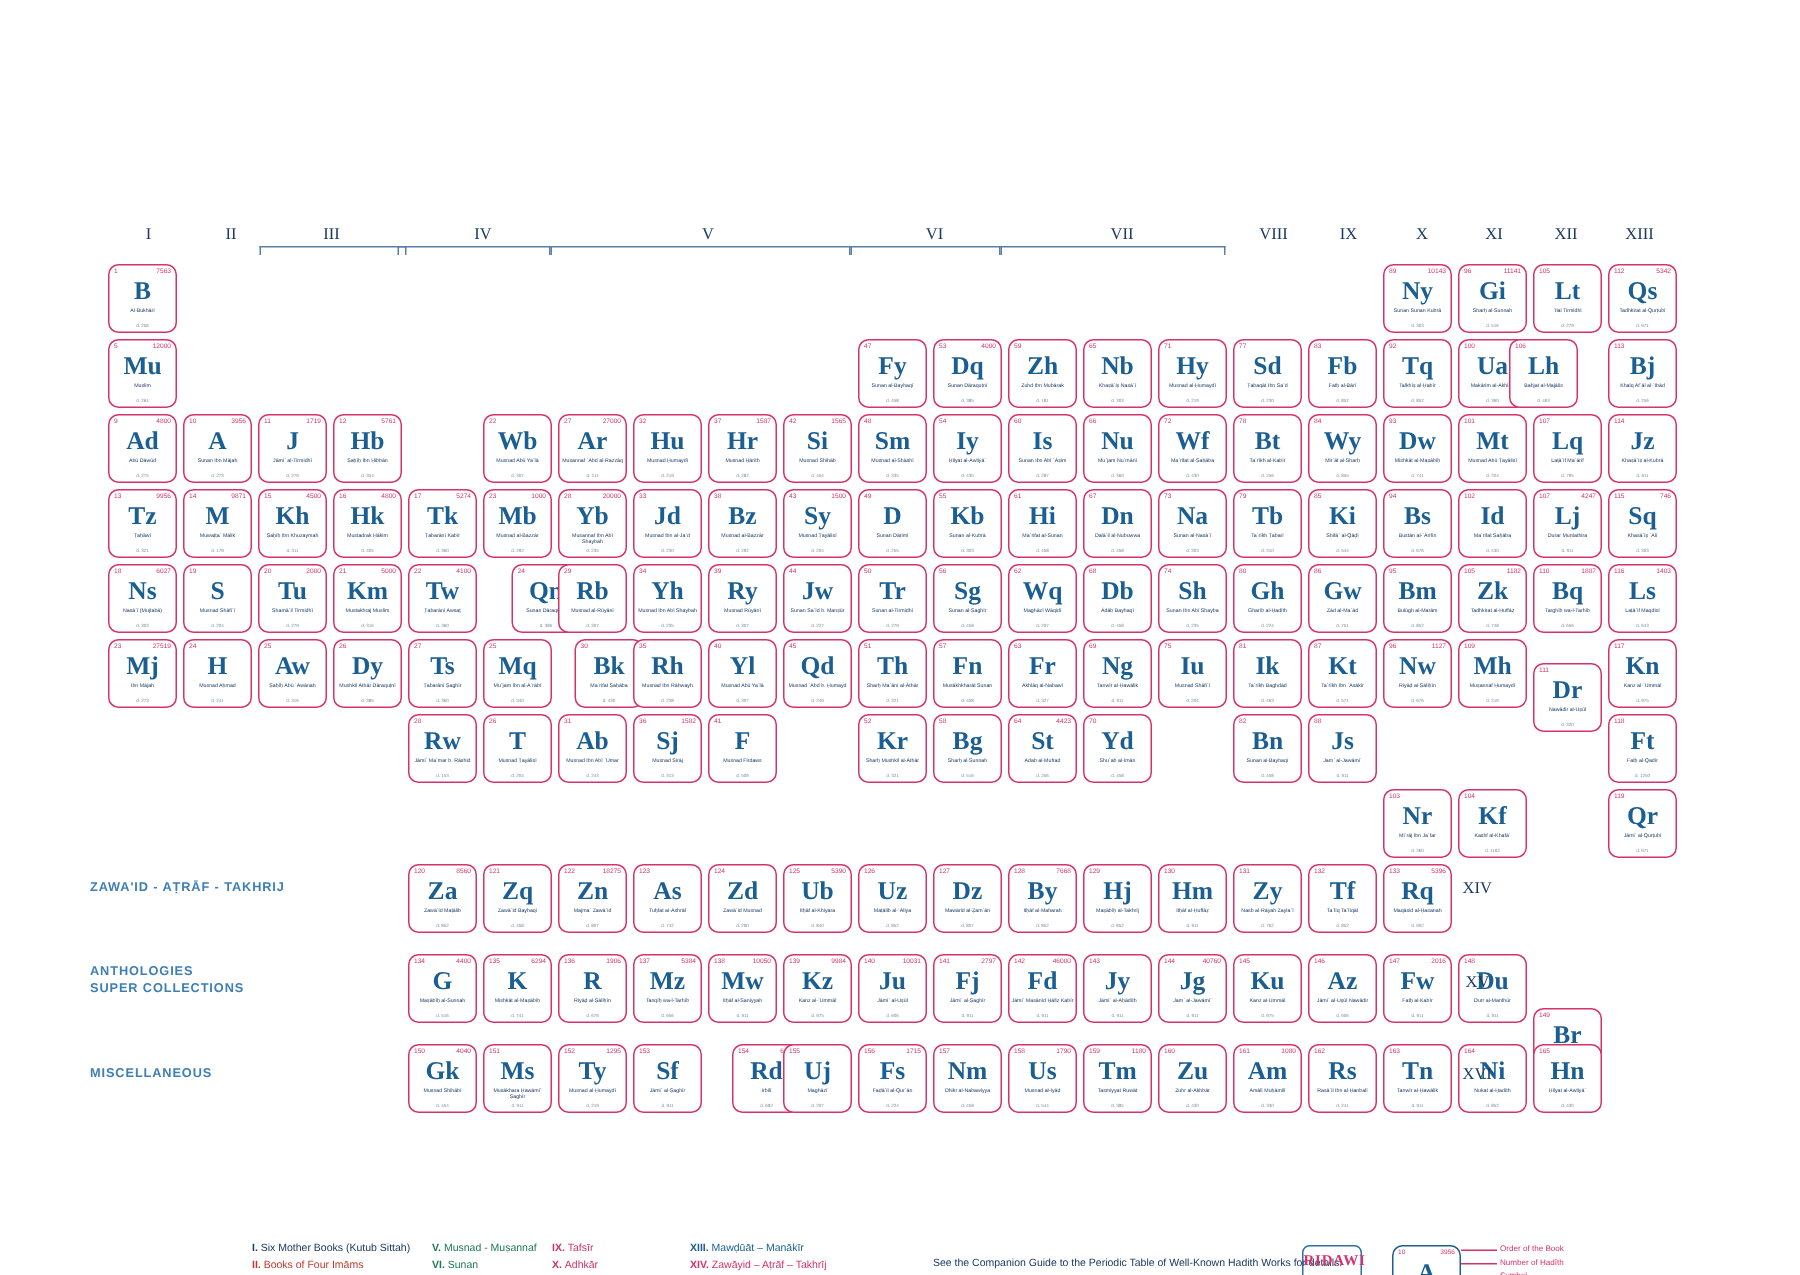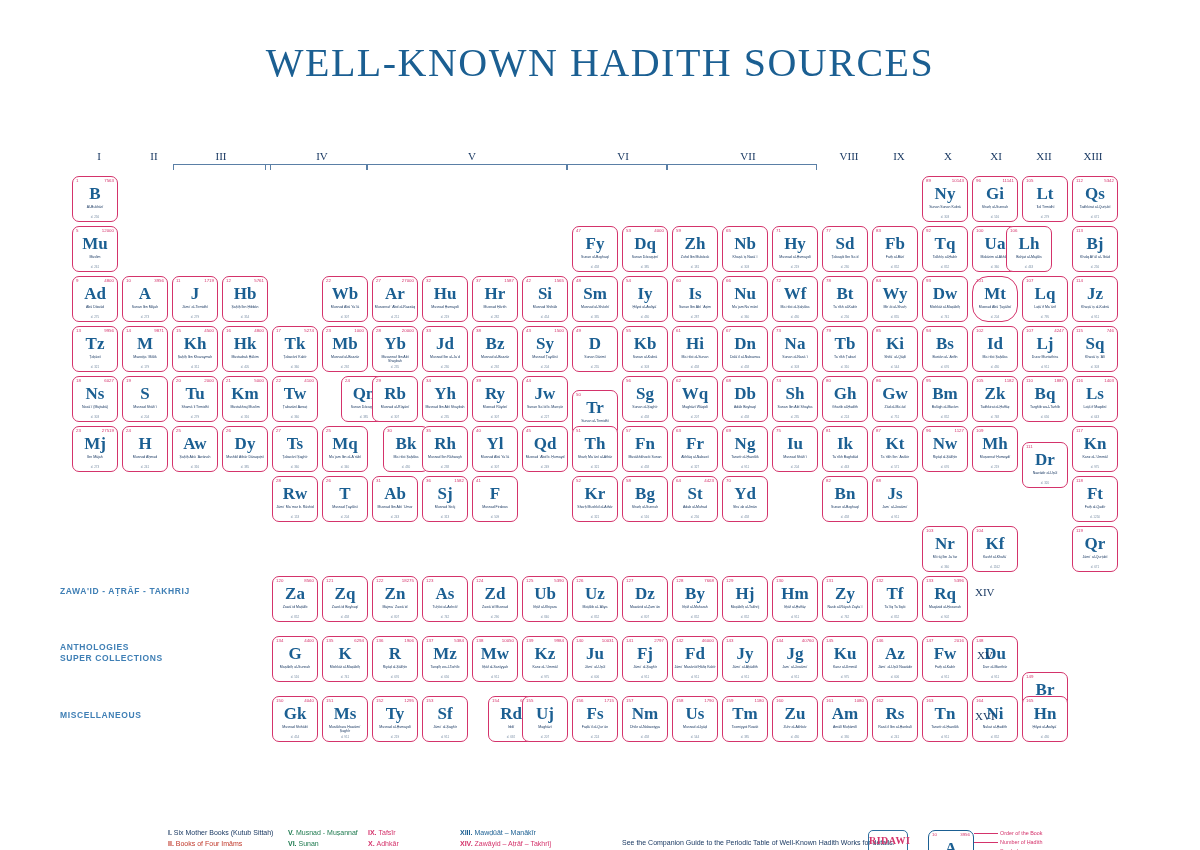--- a/index.html
+++ b/index.html
@@ -156,21 +156,20 @@
     position:absolute;
     font-size:5.4px;
     color:#d4336b;
     white-space:nowrap;
   }
 </style>
 </head>
 <body>
 
 <div id="title-block">
-  <div id="title-main">WELL-KNOWN HADITH SOURCES</div>
 </div>
 
 <div id="group-row">
     <div class="grp" style="left: 90px; width: 18px;">I</div>
     <div class="grp" style="left: 145px; width: 18px;">II</div>
     <div class="grp" style="left: 212px; width: 18px;">III</div>
     <div class="grp-rule" style="left: 173px; width: 96px;"></div>
     <div class="grp" style="left: 313px; width: 18px;">IV</div>
     <div class="grp-rule" style="left: 265px; width: 100px;"></div>
     <div class="grp" style="left: 463px; width: 18px;">V</div>
@@ -608,21 +607,21 @@
       <div class="nm">Dalāʾil al-Nubuwwa</div>
       <div class="au">d. 458</div>
     </div>
     <div class="cell" style="left: 772px; top: 158px;">
       <div class="num">73</div>
       <div class="cnt"></div>
       <div class="sym">Na</div>
       <div class="nm">Sunan al-Nasāʾī</div>
       <div class="au">d. 303</div>
     </div>
-    <div class="cell" style="left: 572px; top: 208px; margin-top: 14px;">
+    <div class="cell" style="left: 572px; top: 208px;">
       <div class="num">50</div>
       <div class="cnt"></div>
       <div class="sym">Tr</div>
       <div class="nm">Sunan al-Tirmidhī</div>
       <div class="au">d. 279</div>
     </div>
     <div class="cell" style="left: 622px; top: 208px;">
       <div class="num">56</div>
       <div class="cnt"></div>
       <div class="sym">Sg</div>
@@ -853,21 +852,21 @@
       <div class="nm">Sharḥ al-Sunnah</div>
       <div class="au">d. 516</div>
     </div>
     <div class="cell" style="left: 972px; top: 58px;">
       <div class="num">100</div>
       <div class="cnt"></div>
       <div class="sym">Ua</div>
       <div class="nm">Makārim al-Akhlāq</div>
       <div class="au">d. 360</div>
     </div>
-    <div class="cell" style="left: 972px; top: 108px; border-radius: 16px;">
+    <div class="cell" style="left: 972px; top: 108px;">
       <div class="num">101</div>
       <div class="cnt"></div>
       <div class="sym">Mt</div>
       <div class="nm">Musnad Abū Ṭayālisī</div>
       <div class="au">d. 204</div>
     </div>
     <div class="cell" style="left: 972px; top: 158px;">
       <div class="num">102</div>
       <div class="cnt"></div>
       <div class="sym">Id</div>

